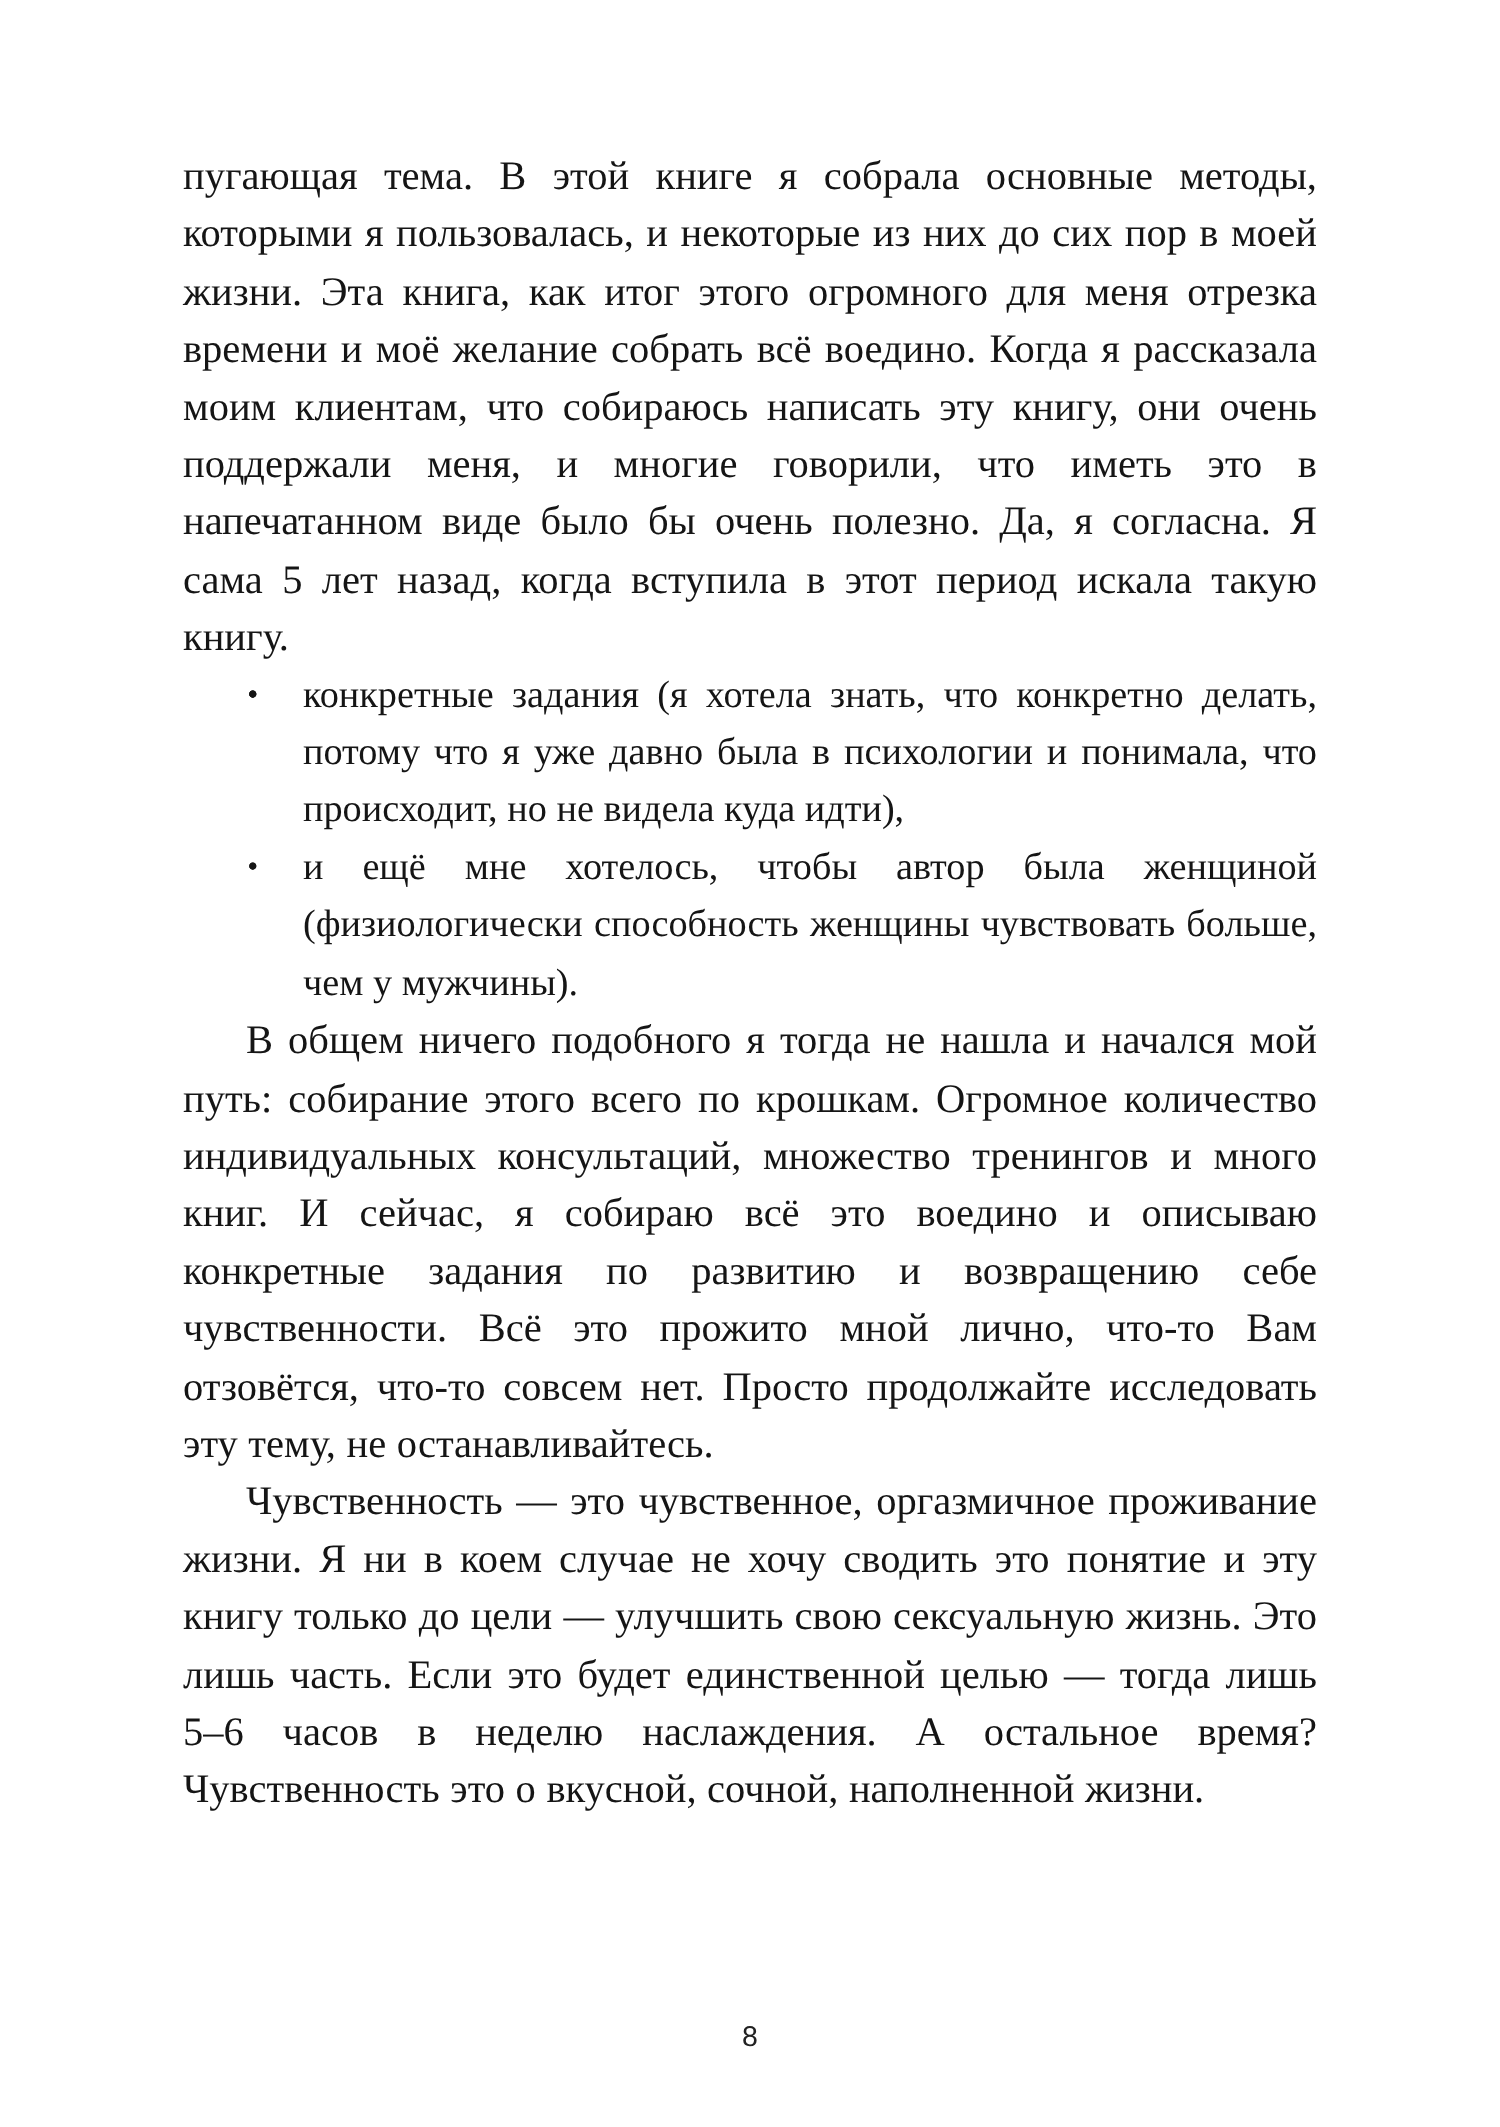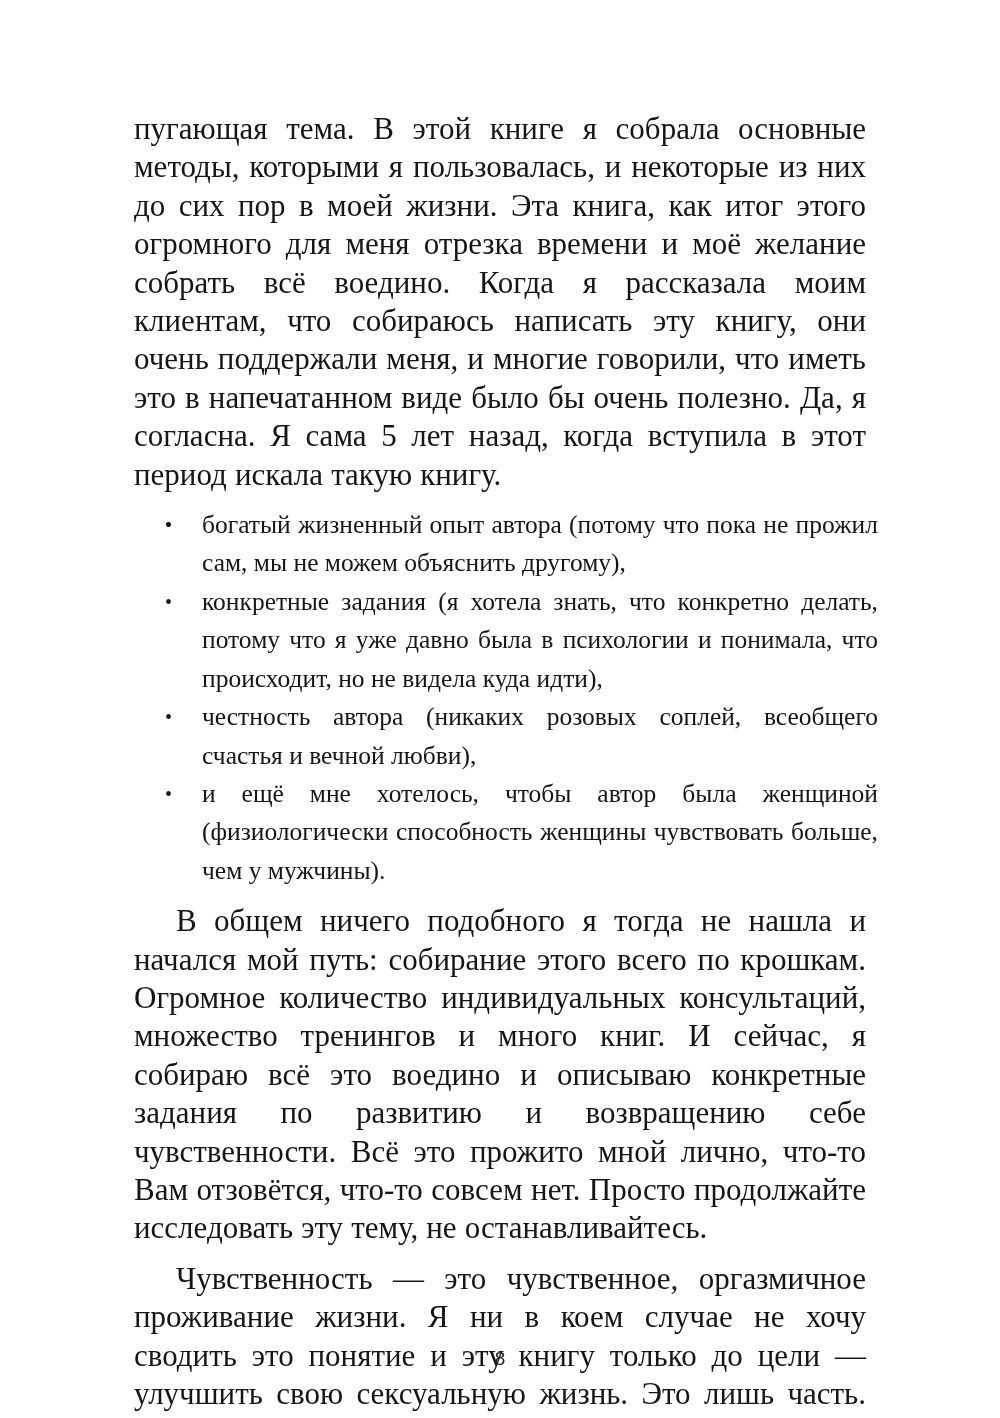--- a/index.html
+++ b/index.html
@@ -17,26 +17,26 @@
     overflow: hidden;
   }
   .text-column {
     position: absolute;
     left: 122px;
     top: 98px;
     width: 756px;
   }
   .para {
     font-family: "Liberation Serif", "DejaVu Serif", serif;
-    font-size: 31px;
+    font-size: 27px;
     line-height: 38.4px;
     color: #151515;
     text-align: justify;
     text-justify: inter-word;
-    margin: 12px;
+    margin: 0;
     -webkit-hyphens: none;
     hyphens: none;
     word-spacing: 0.01em;
   }
   .para-indent {
     text-indent: 42px;
   }
   .para-cont {
     text-indent: 0;
   }
@@ -91,29 +91,27 @@
 
     <p class="para para-cont">пугающая тема. В этой книге я собрала основные методы, которыми я пользовалась, и некоторые из них до сих пор в моей жизни. Эта книга, как итог этого огромного для меня отрезка времени и моё желание собрать всё воедино. Когда я рассказала моим клиентам, что собираюсь написать эту книгу, они очень поддержали меня, и многие говорили, что иметь это в напечатанном виде было бы очень полезно. Да, я согласна. Я сама 5 лет назад, когда вступила в этот период искала такую книгу.</p>
 
 
     <ul class="bullet-list">
       <li class="bullet-item">
         <span class="dot">•</span>
       </li>
       <li class="bullet-item">
         <span class="dot">•</span>
-        <span>богатый жизненный опыт автора (потому что пока не прожил сам, мы не можем объяснить другому),</span>
       </li>
       <li class="bullet-item">
         <span class="dot">•</span>
         <span>конкретные задания (я хотела знать, что конкретно делать, потому что я уже давно была в психологии и понимала, что происходит, но не видела куда идти),</span>
       </li>
       <li class="bullet-item">
         <span class="dot">•</span>
-        <span>честность автора (никаких розовых соплей, всеобщего счастья и вечной любви),</span>
       </li>
       <li class="bullet-item last-in-list">
         <span class="dot">•</span>
         <span>и ещё мне хотелось, чтобы автор была женщиной (физиологически способность женщины чувствовать больше, чем у мужчины).</span>
       </li>
     </ul>
 
     <p class="para para-indent">В общем ничего подобного я тогда не нашла и начался мой путь: собирание этого всего по крошкам. Огромное количество индивидуальных консультаций, множество тренингов и много книг. И сейчас, я собираю всё это воедино и описываю конкретные задания по развитию и возвращению себе чувственности. Всё это прожито мной лично, что-то Вам отзовётся, что-то совсем нет. Просто продолжайте исследовать эту тему, не останавливайтесь.</p>
 
     <p class="para para-indent">Чувственность — это чувственное, оргазмичное проживание жизни. Я ни в коем случае не хочу сводить это понятие и эту книгу только до цели — улучшить свою сексуальную жизнь. Это лишь часть. Если это будет единственной целью — тогда лишь 5–6 часов в неделю наслаждения. А остальное время? Чувственность это о вкусной, сочной, наполненной жизни.</p>

